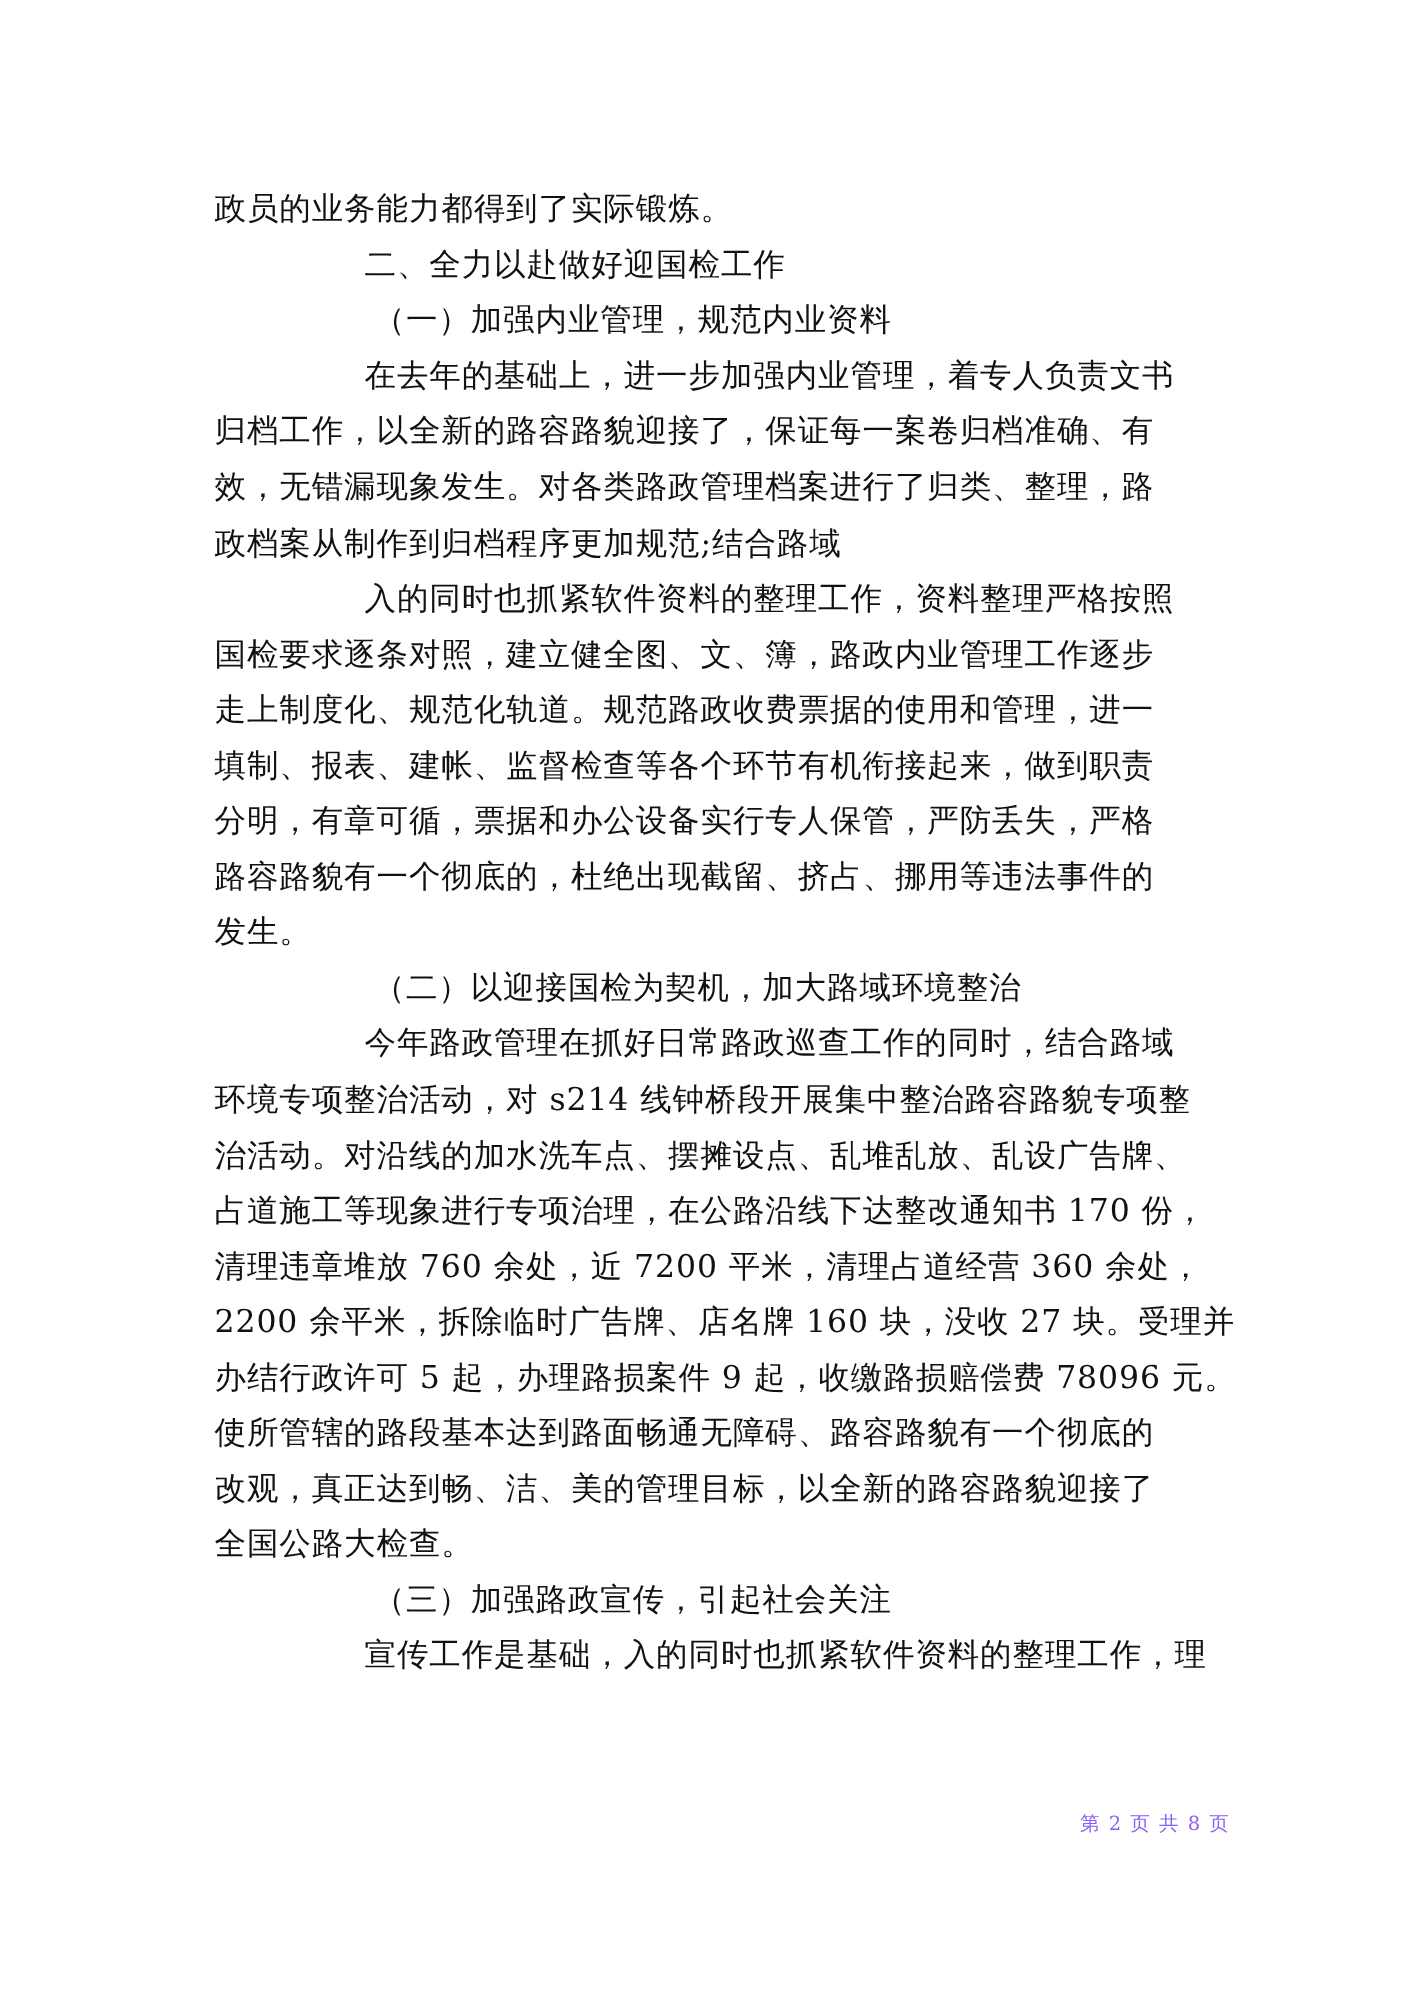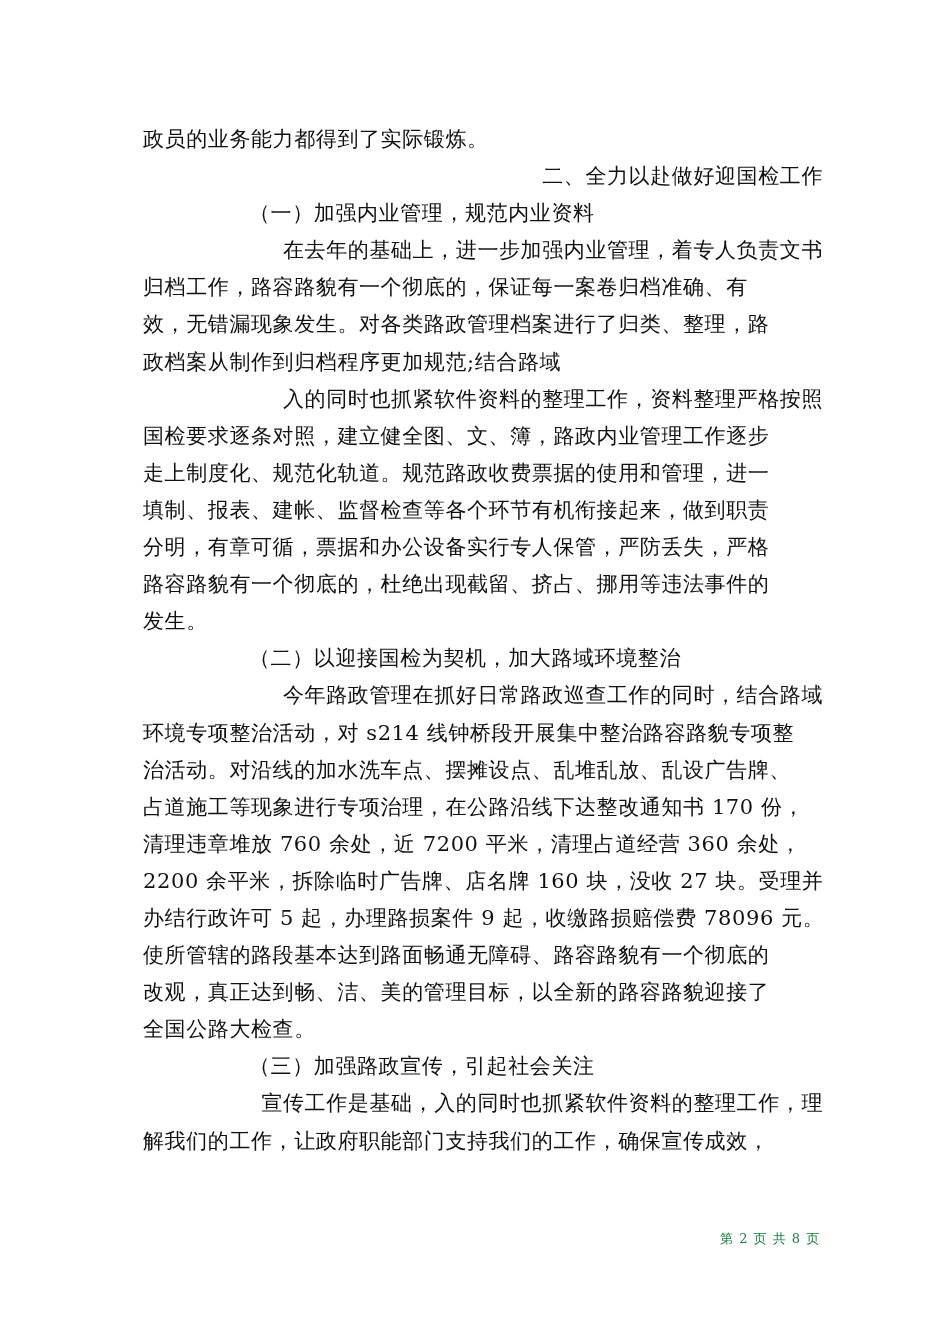--- a/index.html
+++ b/index.html
@@ -1,35 +1,35 @@
 <!DOCTYPE html>
 <html><head>
 <meta charset="utf-8">
 <style>
   html, body { margin:0; padding:0; background:#ffffff; }
   body { width:950px; height:1344px; position:relative; overflow:hidden;
          font-family:"DejaVu Serif", "Liberation Serif", serif; color:#111; }
   .page { position:absolute; left:0; top:0; width:950px; height:1008px; }
   .text { position:absolute; left:143px; top:121px; width:680px; }
   .line { height:37.1px; line-height:37.1px; font-size:21px; white-space:nowrap; letter-spacing:0.6px; }
-  .indent { padding-left:100px;text-align:right; }
+  .indent { padding-left:100px; }
   .indent-h { padding-left:106px; }
-  .footer { position:absolute; left:720px; top:1207px; font-size:13px; color:#15803d;
-            font-family:"DejaVu Serif", serif; letter-spacing:1px;margin-top:23px; }
+  .footer { position:absolute; left:720px; top:1207px; font-size:13px; color:#8b5cf6;
+            font-family:"DejaVu Serif", serif; letter-spacing:1px; }
 </style>
 </head>
 <body>
 
 <div class="page">
   <div class="text">
     <div class="line">政员的业务能力都得到了实际锻炼。</div>
     <div class="line indent">二、全力以赴做好迎国检工作</div>
     <div class="line indent-h">（一）加强内业管理，规范内业资料</div>
     <div class="line indent">在去年的基础上，进一步加强内业管理，着专人负责文书</div>
-    <div class="line">归档工作，路容路貌有一个彻底的，保证每一案卷归档准确、有</div>
+    <div class="line">归档工作，以全新的路容路貌迎接了，保证每一案卷归档准确、有</div>
     <div class="line">效，无错漏现象发生。对各类路政管理档案进行了归类、整理，路</div>
     <div class="line">政档案从制作到归档程序更加规范;结合路域</div>
     <div class="line indent">入的同时也抓紧软件资料的整理工作，资料整理严格按照</div>
     <div class="line">国检要求逐条对照，建立健全图、文、簿，路政内业管理工作逐步</div>
     <div class="line">走上制度化、规范化轨道。规范路政收费票据的使用和管理，进一</div>
     <div class="line">填制、报表、建帐、监督检查等各个环节有机衔接起来，做到职责</div>
     <div class="line">分明，有章可循，票据和办公设备实行专人保管，严防丢失，严格</div>
     <div class="line">路容路貌有一个彻底的，杜绝出现截留、挤占、挪用等违法事件的</div>
     <div class="line">发生。</div>
     <div class="line indent-h">（二）以迎接国检为契机，加大路域环境整治</div>
@@ -38,16 +38,15 @@
     <div class="line">治活动。对沿线的加水洗车点、摆摊设点、乱堆乱放、乱设广告牌、</div>
     <div class="line">占道施工等现象进行专项治理，在公路沿线下达整改通知书 170 份，</div>
     <div class="line">清理违章堆放 760 余处，近 7200 平米，清理占道经营 360 余处，</div>
     <div class="line">2200 余平米，拆除临时广告牌、店名牌 160 块，没收 27 块。受理并</div>
     <div class="line">办结行政许可 5 起，办理路损案件 9 起，收缴路损赔偿费 78096 元。</div>
     <div class="line">使所管辖的路段基本达到路面畅通无障碍、路容路貌有一个彻底的</div>
     <div class="line">改观，真正达到畅、洁、美的管理目标，以全新的路容路貌迎接了</div>
     <div class="line">全国公路大检查。</div>
     <div class="line indent-h">（三）加强路政宣传，引起社会关注</div>
     <div class="line indent">宣传工作是基础，入的同时也抓紧软件资料的整理工作，理</div>
-    <div class="line">解我们的工作，让政府职能部门支持我们的工作，确保宣传成效，</div>
   </div>
   <div class="footer">第 2 页 共 8 页</div>
 </div>
 
 </body></html>

